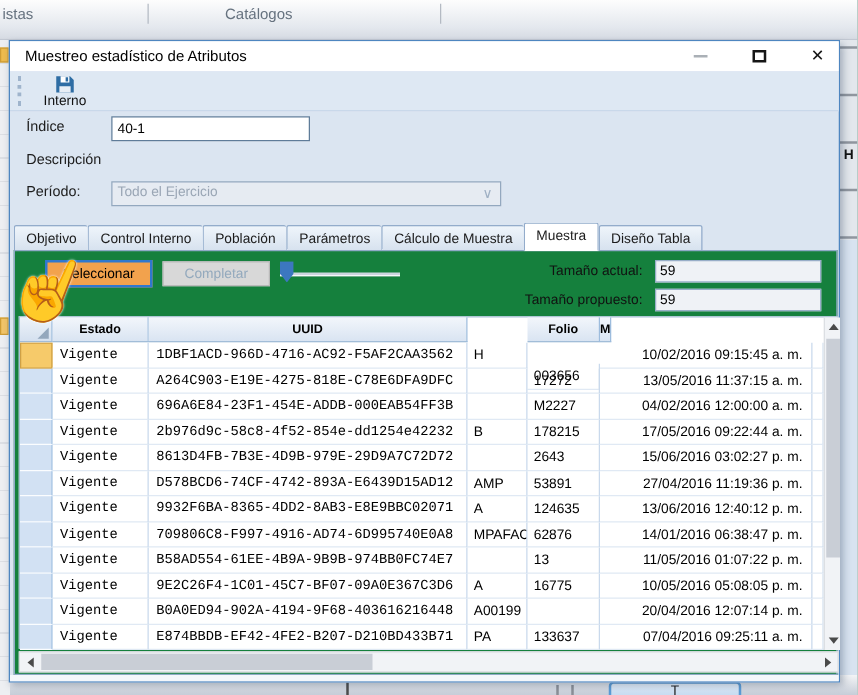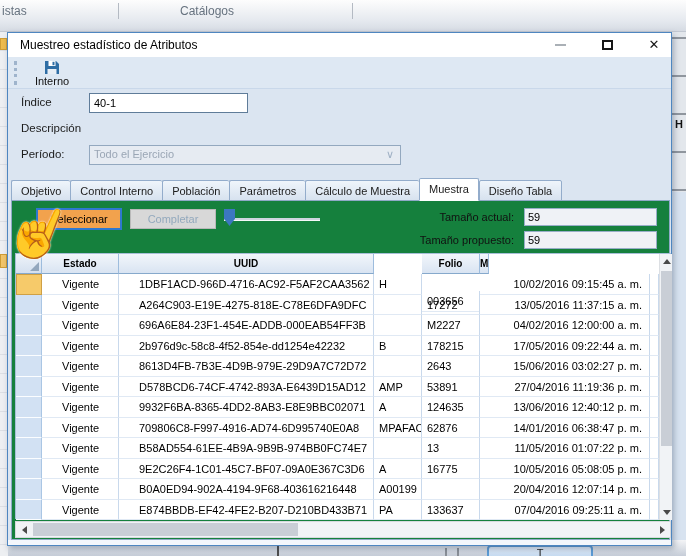--- a/index.html
+++ b/index.html
@@ -87,21 +87,21 @@
     line-height:19px;overflow:hidden;white-space:nowrap;}
   .g-corner{position:relative;background:linear-gradient(#eef3f9,#d4e0ef);}
   .g-corner .tri{position:absolute;right:2px;bottom:2px;width:0;height:0;
     border-left:9px solid transparent;border-bottom:9px solid #93a7bd;}
   .g-body{position:absolute;left:0;top:20px;width:643px;height:246px;background:#fff;overflow:hidden;}
   .t-row{display:flex;height:20.5px;}
   .t-cell{height:20.5px;font-size:11px;color:#000;border-right:1px solid #c9d9ec;
     border-bottom:1px solid #e0e9f4;overflow:hidden;white-space:nowrap;line-height:20px;}
   .sel-cell{background:#d2e1f3;border-right:1px solid #aac6e4;border-bottom:1px solid #fbfdff;}
   .sel-cell.active{background:#f6ca6a;border:1px solid #cfa045;}
-  .c-left{padding-left:20px;} .c-left4{padding-left:5px;}
+  .c-left{padding-left:6px;font-family:Liberation Mono, monospace;} .c-left4{padding-left:5px;}
   .c-right{padding-right:7px;text-align:right;}
 
   .vscroll{position:absolute;left:643px;top:0;width:13px;height:266px;background:#f1f3f6;
     border-left:1px solid #dcdfe3;}
   .v-arrow{position:absolute;left:0;width:13px;height:15px;display:flex;align-items:center;justify-content:center;}
   .tri-up{width:0;height:0;border-left:4px solid transparent;border-right:4px solid transparent;border-bottom:5px solid #4a4a4a;}
   .tri-down{width:0;height:0;border-left:4px solid transparent;border-right:4px solid transparent;border-top:5px solid #4a4a4a;}
   .v-thumb{position:absolute;left:1px;top:17px;width:11px;height:175px;background:#c9ced6;}
   .hscroll{position:absolute;left:3px;top:320px;width:656px;height:17px;background:#f1f3f6;
     border:1px solid #d7dade;}

